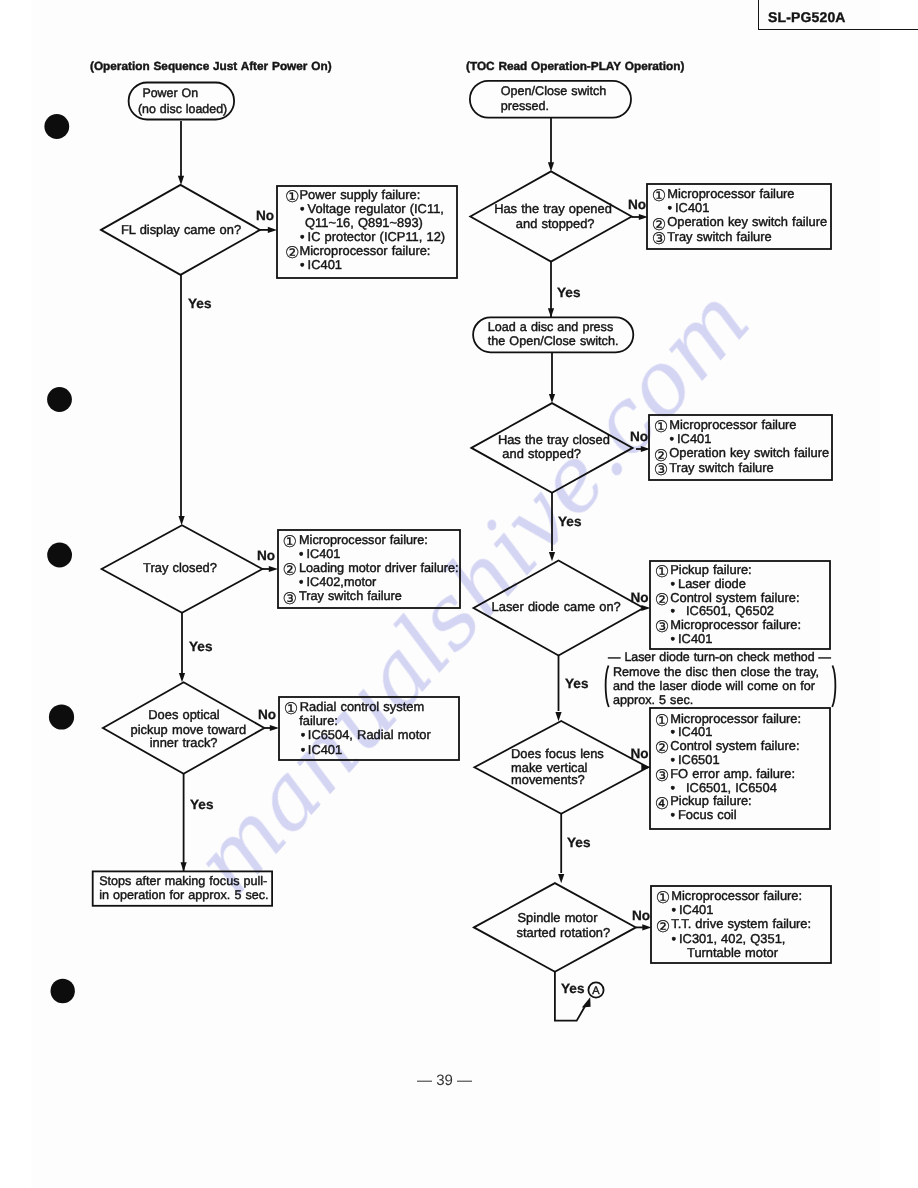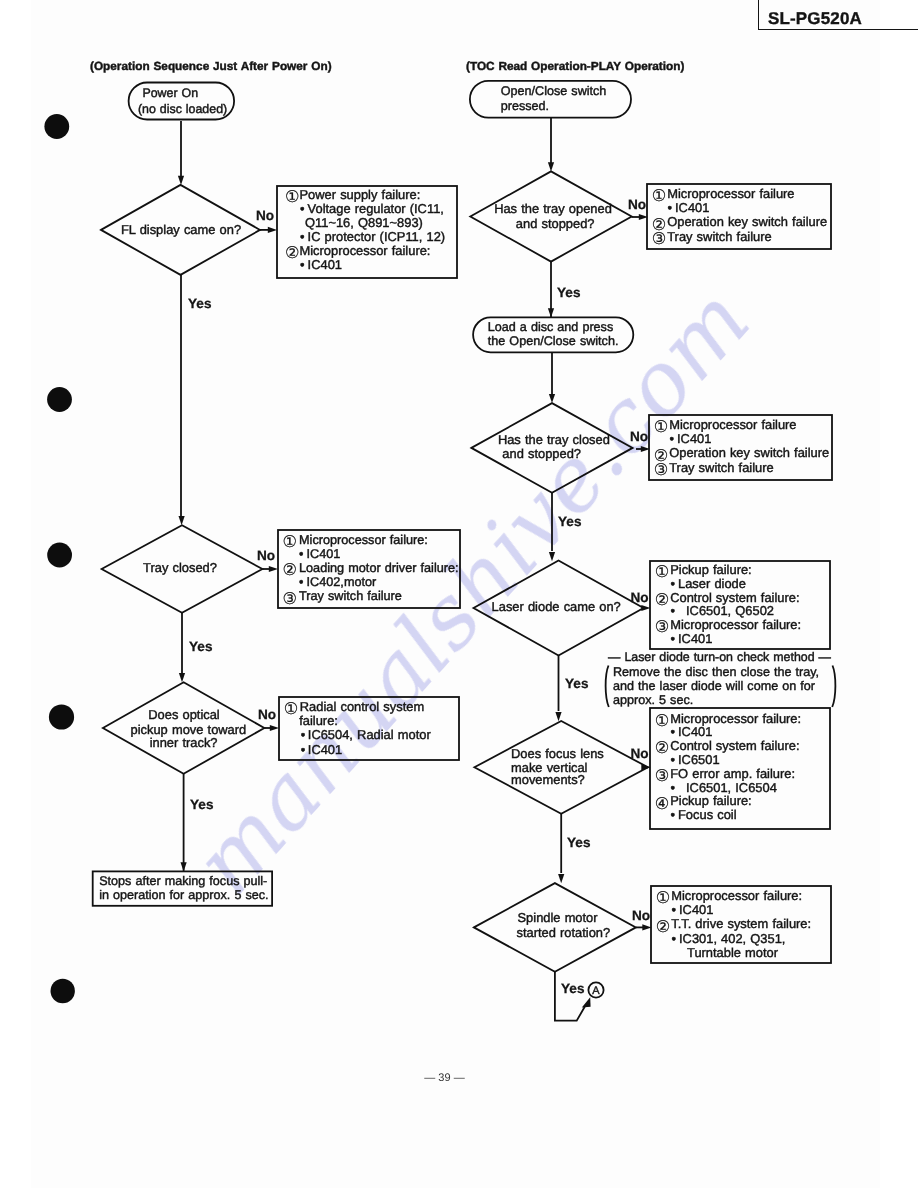--- a/index.html
+++ b/index.html
@@ -15,25 +15,25 @@
   svg.diagram{position:absolute;left:0;top:0;width:918px;height:1188px;
               will-change:transform;}
   .ink{fill:none;stroke:#111;stroke-width:1.8;stroke-linejoin:miter;}
   svg text{fill:#141414;font-family:"Liberation Sans",sans-serif;
            stroke:#141414;stroke-width:0.42;paint-order:stroke fill;
            word-spacing:0.55px;}
   svg text.circnum{font-family:"DejaVu Sans",sans-serif;stroke-width:0.2;}
   svg text.bold{stroke-width:0.25;}
   #model-box{position:absolute;left:758.2px;top:-6px;width:162px;height:35.2px;
              border-left:1.8px solid #141414;border-bottom:1.8px solid #141414;}
-  #model-label{position:absolute;will-change:transform;left:767.5px;top:9.3px;font-size:17px;
+  #model-label{position:absolute;will-change:transform;left:767.5px;top:9.3px;font-size:14px;
                font-weight:bold;letter-spacing:0.15px;color:#141414;
                -webkit-text-stroke:0.35px #141414;}
   #page-number{position:absolute;will-change:transform;left:0;width:889px;top:1072px;text-align:center;
-               font-size:11px;letter-spacing:0px;color:#333;}
+               font-size:15px;letter-spacing:0px;color:#333;}
   #watermark{position:absolute;will-change:transform;left:174px;top:845px;
              transform:rotate(-48deg);transform-origin:0 0;
              font-family:"DejaVu Serif",serif;font-style:italic;
              font-size:88px;color:#d4d5f3;white-space:nowrap;
              pointer-events:none;}
 
 </style>
 </head>
 <body>
 

